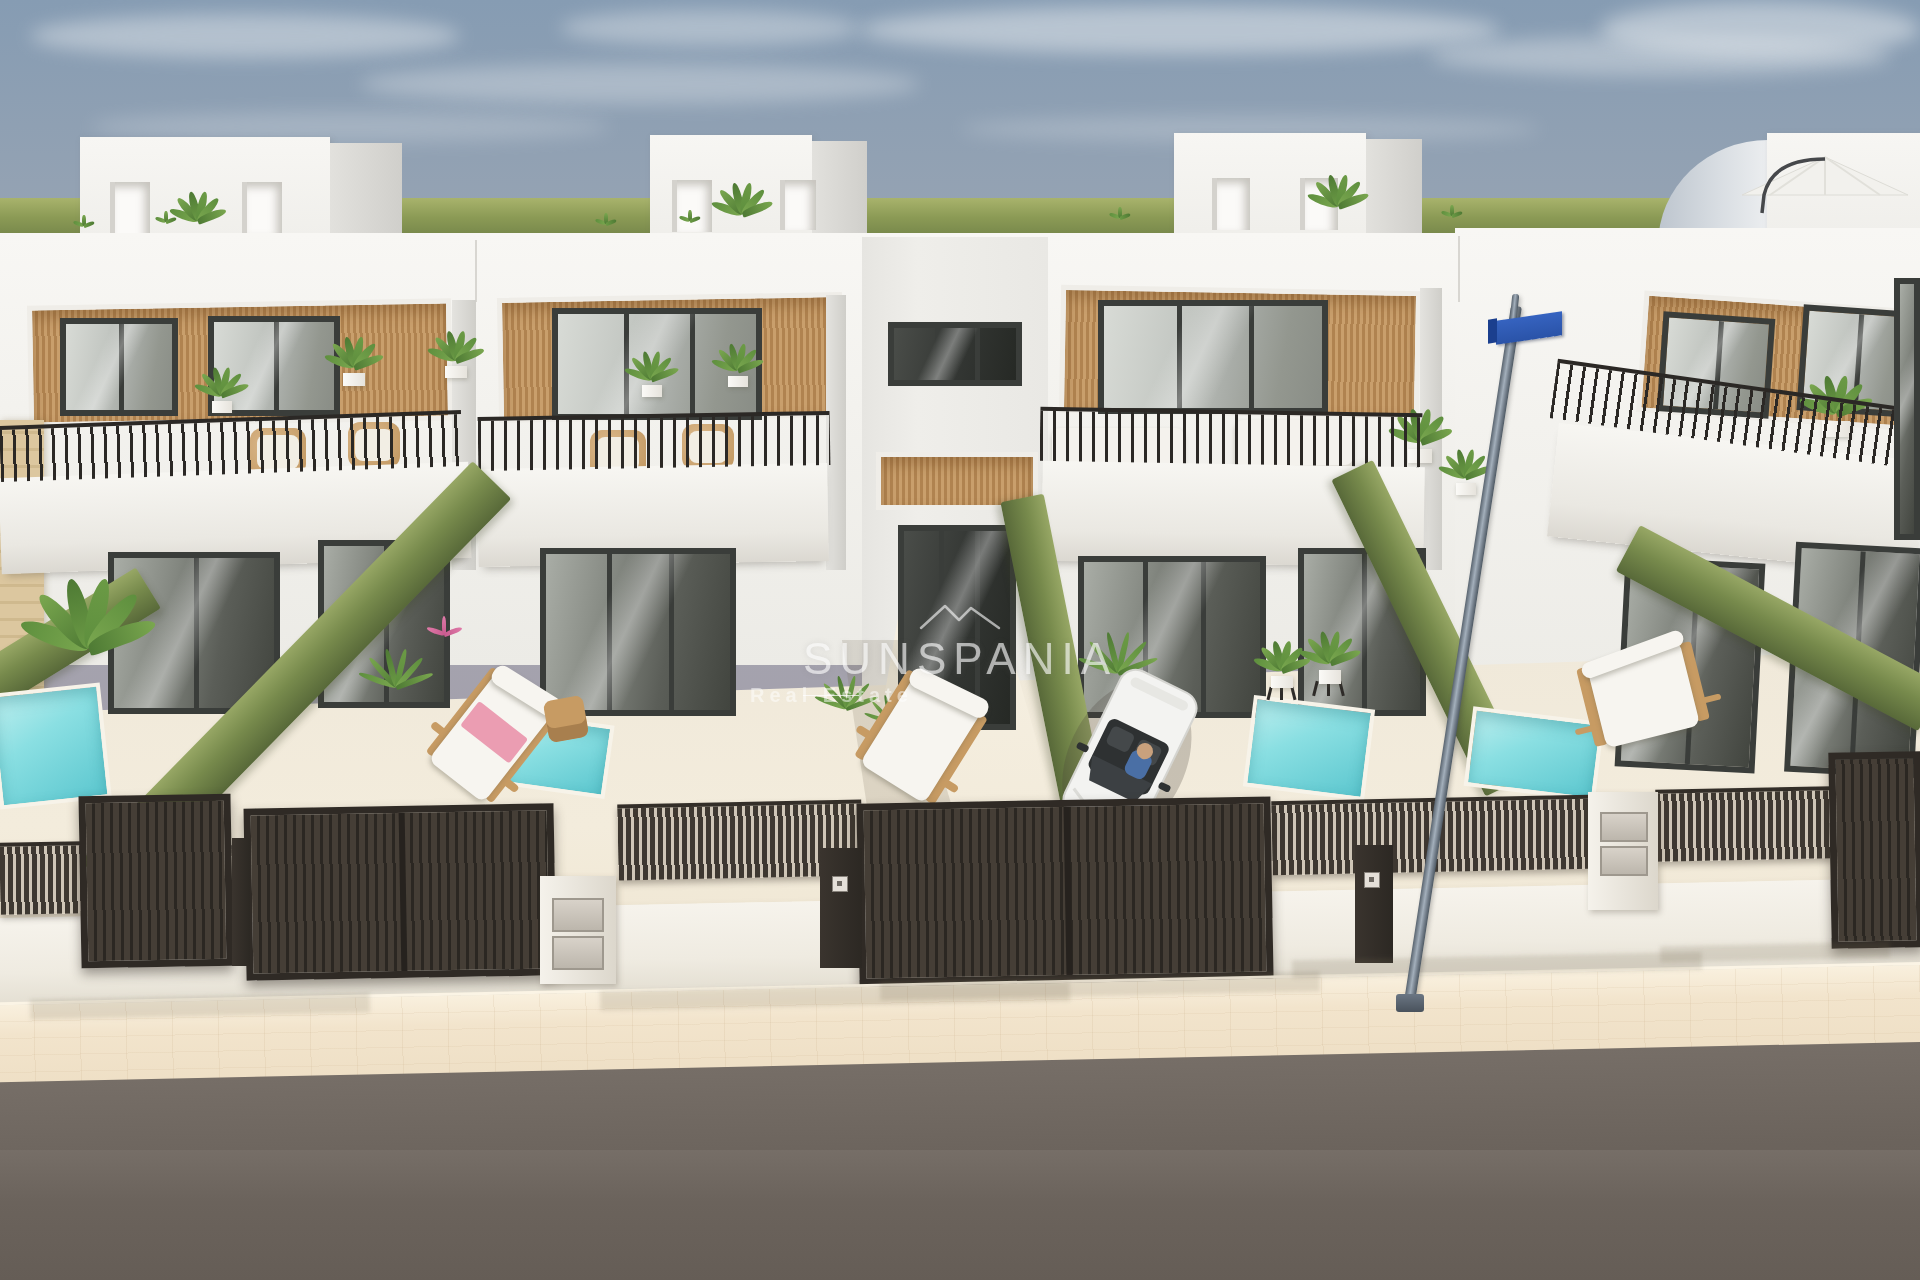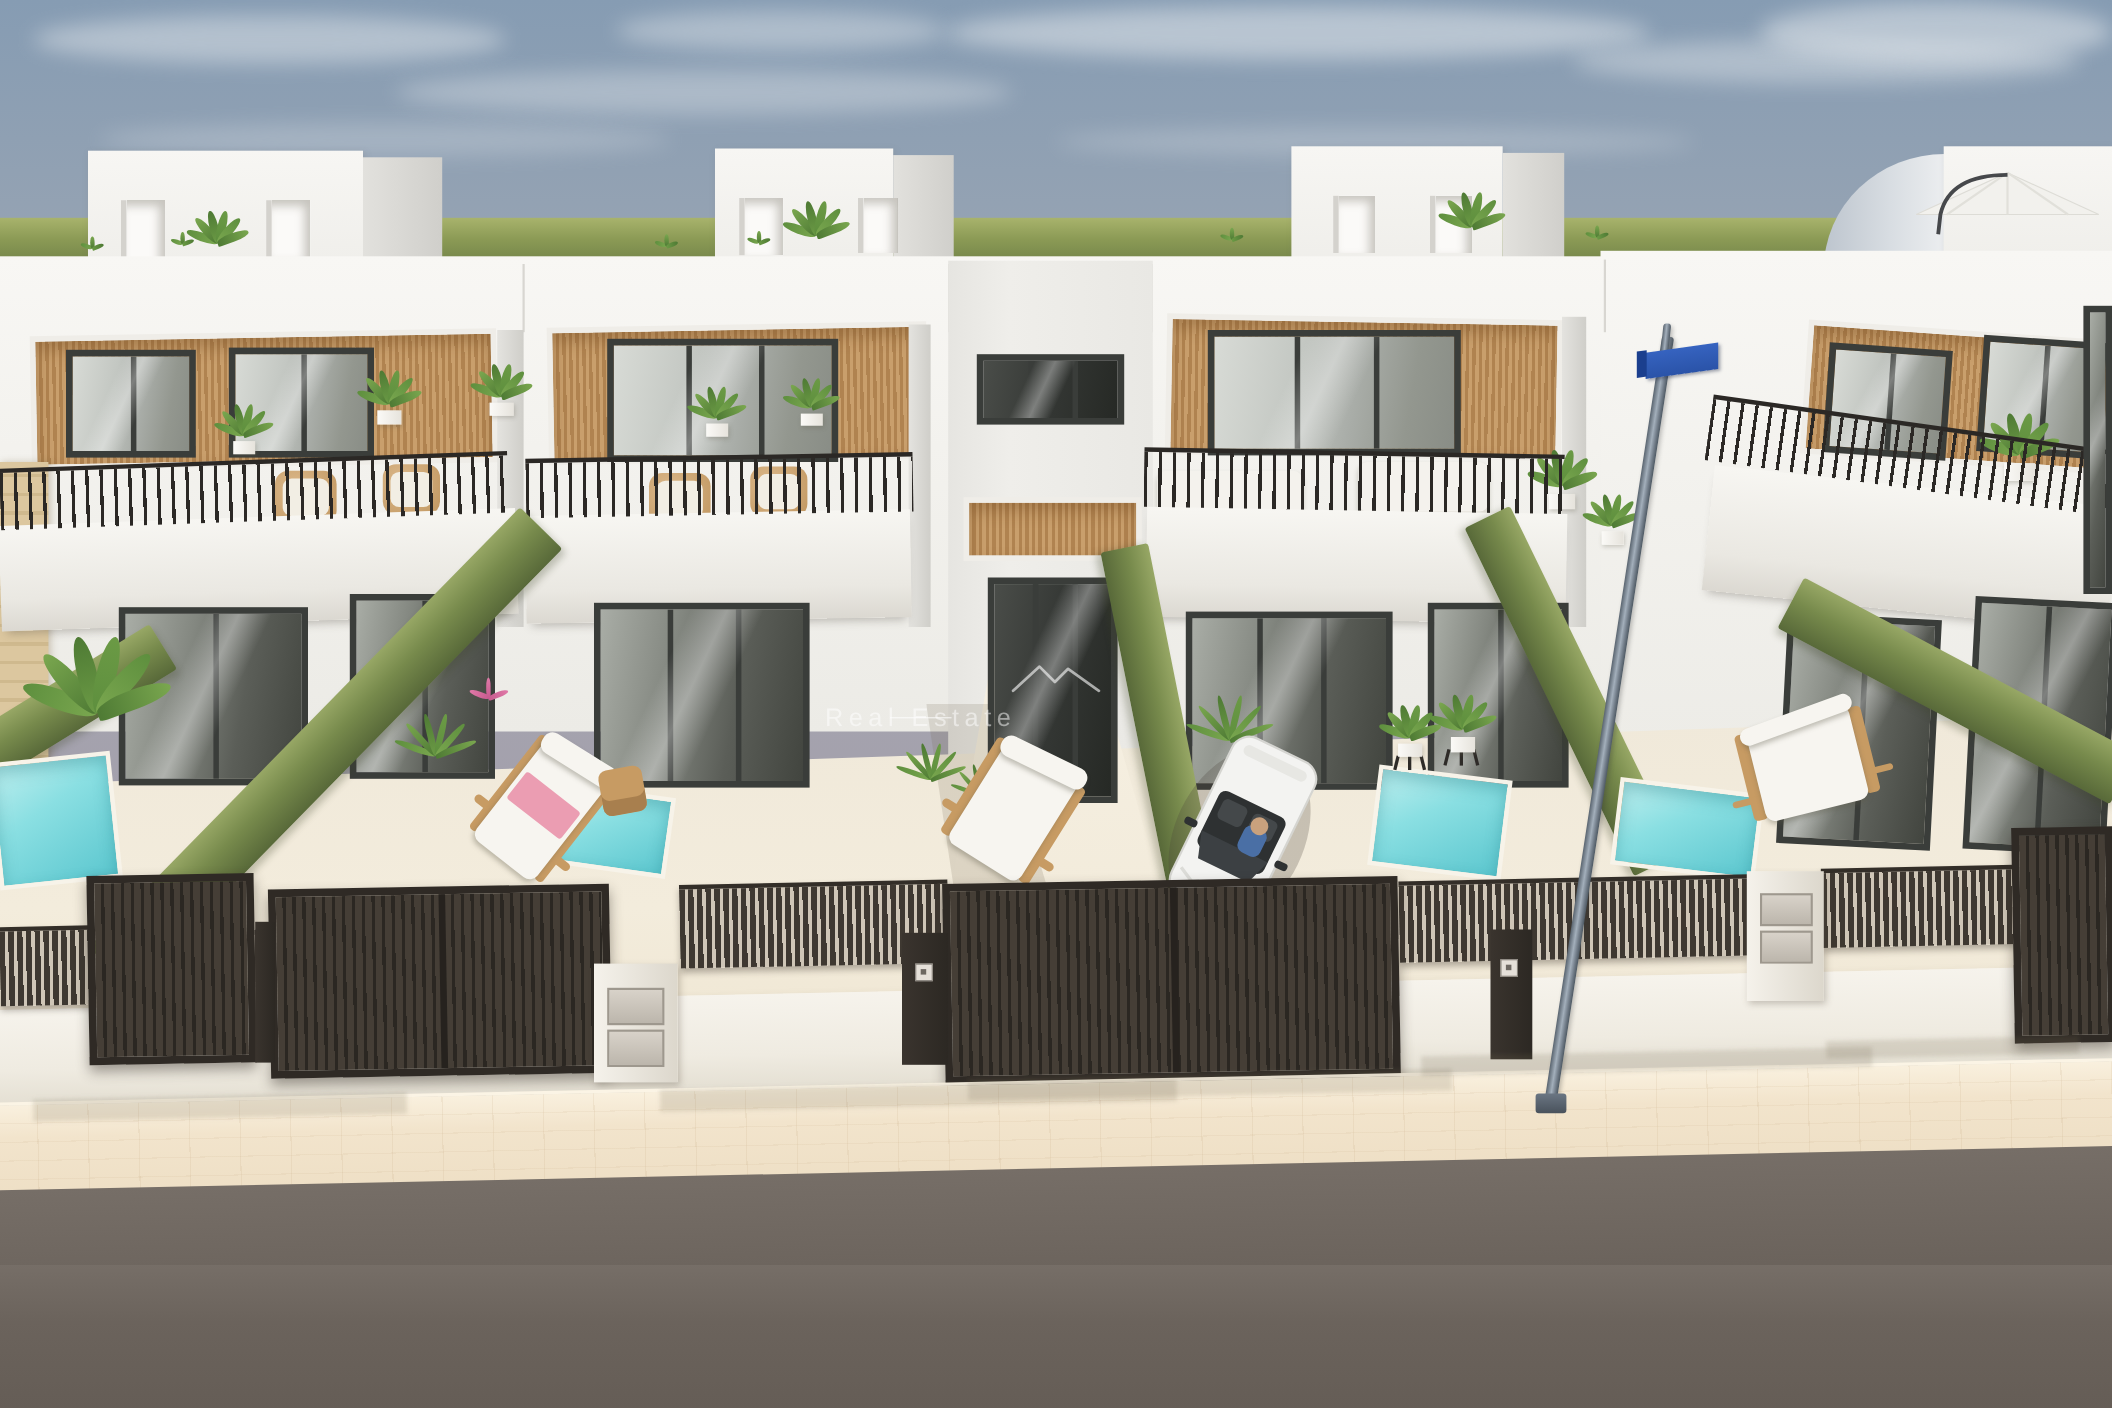--- a/index.html
+++ b/index.html
@@ -55,21 +55,21 @@
   .road{background:linear-gradient(180deg,#766e67 0%,#6b635c 40%,#655d56 100%);}
   .pole{background:linear-gradient(90deg,#59646f,#a3afbb 45%,#77828e 72%,#4d5862);border-radius:3px;box-shadow:2px 2px 4px rgba(60,60,60,.3);}
   .polebase{background:linear-gradient(180deg,#6b7683,#49525c);border-radius:3px;}
   .sign{background:linear-gradient(180deg,#3663c0,#2a53a8);box-shadow:2px 2px 3px rgba(30,40,70,.4);}
   .signcap{background:#1b3f8e;}
   .leaf{transform-origin:50% 100%;border-radius:50% 50% 10% 50%;}
   .pot{background:linear-gradient(90deg,#fbfaf7,#e6e3dc);box-shadow:1px 2px 4px rgba(100,95,80,.3);}
   .standleg{background:#2e2b28;}
   #watermark{left:50%;top:598px;transform:translateX(-50%);width:420px;text-align:center;z-index:40;pointer-events:none;color:rgba(255,255,255,.62);}
   #wm-brand{position:static;display:block;font-size:44px;font-weight:300;letter-spacing:7px;line-height:1.05;text-shadow:0 0 6px rgba(120,120,120,.18);}
-  #wm-tag{position:static;display:inline-block;font-size:23px;font-weight:400;letter-spacing:5px;color:rgba(255,255,255,.5);}
+  #wm-tag{position:static;display:inline-block;font-size:20px;font-weight:700;letter-spacing:5px;color:rgba(255,255,255,.5);}
   .wm-row{position:static;display:flex;align-items:center;justify-content:center;gap:10px;margin-top:2px;}
   .wm-line{position:static;height:1px;width:56px;background:rgba(255,255,255,.45);}
   svg{overflow:visible;}
 </style>
 </head>
 <body>
 
 <div id="stage">
   <div id="scene" style="position:absolute;inset:0;">
       <div class="cloud" style="left: 30px; top: 14px; width: 430px; height: 44px; opacity: 0.45; z-index: 1;"></div>
@@ -479,19 +479,20 @@
   <svg id="umbrella" viewBox="0 0 170 70" width="170" height="70" style="left: 1740px; top: 155px; z-index: 3;">
     <polygon points="85,2 168,40 2,40" fill="#f2f1ed" stroke="#dddcd6" stroke-width="1"></polygon>
     <path d="M85,2 L85,40 M85,2 L30,40 M85,2 L140,40" stroke="#e1e0da" stroke-width="2" fill="none"></path>
     <path d="M85,4 C52,4 30,14 24,40 L22,58" stroke="#46484b" stroke-width="3.5" fill="none"></path>
   </svg>
 
   <div id="watermark">
     <svg width="86" height="34" viewBox="0 0 86 34" style="position:static;">
       <path d="M4 30 L28 8 L42 22 L54 10 L82 30" fill="none" stroke="rgba(255,255,255,0.6)" stroke-width="2.5" stroke-linecap="round" stroke-linejoin="round"></path>
     </svg>
+    <span id="wm-brand">SUNSPANIA</span>
     <div class="wm-row">
       <span class="wm-line"></span>
       <span id="wm-tag">Real Estate</span>
       <span class="wm-line"></span>
     </div>
   </div>
 </div>
 
 </body></html>

